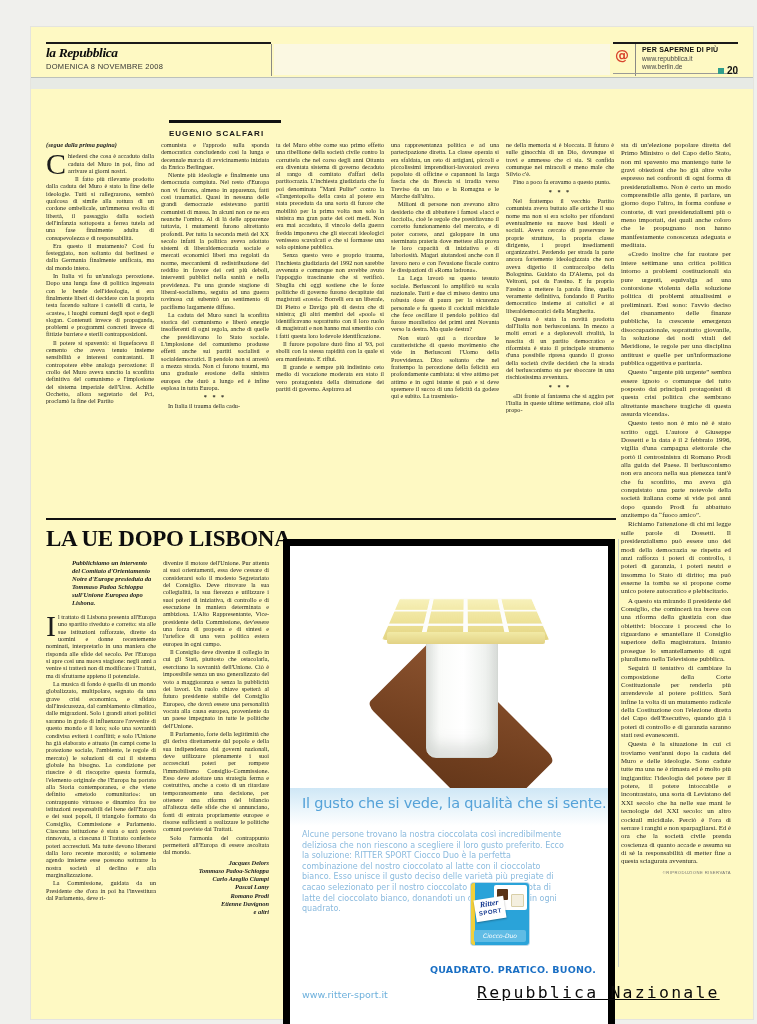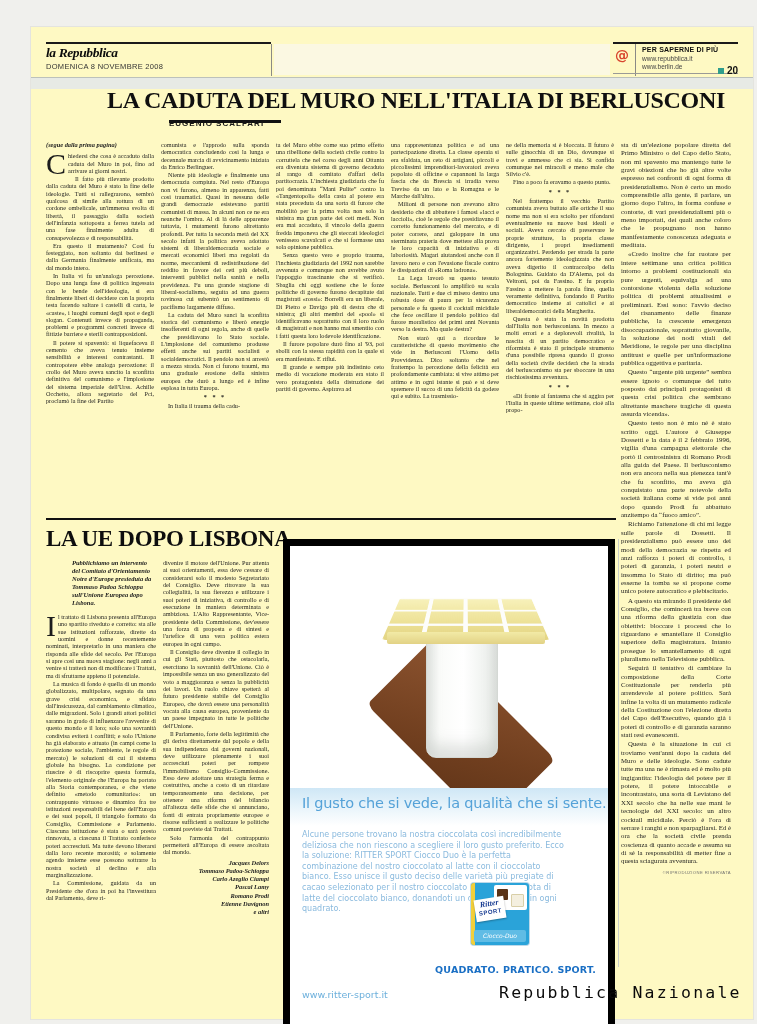--- a/index.html
+++ b/index.html
@@ -129,23 +129,22 @@
   <div class="creambox" style="left:243px;top:17px;"></div>
   <span class="at-icon" style="left:584px;top:20px;position:absolute;">@</span>
   <div class="vdiv" style="left:604px;top:17px;height:32px;"></div>
   <span class="info-title" style="left:611px;top:19px;position:absolute;">PER SAPERNE DI PIÙ</span>
   <span class="info-url" style="left:611px;top:28px;position:absolute;">www.repubblica.it</span>
   <span class="info-url" style="left:611px;top:36px;position:absolute;">www.berlin.de</span>
   <div class="hair" style="left:582px;top:46px;width:125px;"></div>
   <div class="pagenum" style="left:670px;top:38px;position:absolute;"><span class="sq"></span><span>20</span></div>
   <div class="grayband" style="top:50px;"></div>
 
-  <div class="main-headline" style="left:65px;top:60px;">LA CADUTA DEL MURO NELL'ITALIA DI BERLUSCONI</div>
   <div class="byline-rule" style="left:138px;top:93px;"></div>
-  <div class="byline" style="left:138px;top:92px;position:absolute;">EUGENIO SCALFARI</div>
+  <div class="byline" style="left:138px;top:102px;position:absolute;">EUGENIO SCALFARI</div>
 
   <div class="col c1" style="left:15px;top:114px;">
     <p class="note">(segue dalla prima pagina)</p>
     <p class="ni"><span class="dc">C</span><span>hiedersi che cosa è accaduto dalla caduta del Muro in poi, fino ad arrivare ai giorni nostri.</span></p>
     <p>Il fatto più rilevante prodotto dalla caduta del Muro è stato la fine delle ideologie. Tutti si rallegrarono, sembrò qualcosa di simile alla rottura di un cordone ombelicale, un'immensa svolta di libertà, il passaggio dalla società dell'infanzia sottoposta a ferrea tutela ad una fase finalmente adulta di consapevolezza e di responsabilità.</p>
     <p>Era questo il mutamento? Così fu festeggiato, non soltanto dai berlinesi e dalla Germania finalmente unificata, ma dal mondo intero.</p>
     <p>In Italia vi fu un'analoga percezione. Dopo una lunga fase di politica ingessata con le bende dell'ideologia, si era finalmente liberi di decidere con la propria testa facendo saltare i castelli di carta, le «caste», i luoghi comuni degli spot e degli slogan. Contenuti invece di propaganda, problemi e programmi concreti invece di fittizie barriere e sterili contrapposizioni.</p>
     <p>Il potere si spaventò: si liquefaceva il cemento che aveva tenuto insieme sensibilità e interessi contrastanti. Il contropotere ebbe analoga percezione: il crollo del Muro aveva sancito la sconfitta definitiva del comunismo e l'implosione del sistema imperiale dell'Urss. Achille Occhetto, allora segretario del Pci, proclamò la fine del Partito</p>
   </div>
 
@@ -230,21 +229,21 @@
     <div class="ad-headline">Il gusto che si vede, la qualità che si sente.</div>
     <div class="ad-body">Alcune persone trovano la nostra cioccolata così incredibilmente deliziosa che non riescono a scegliere il loro gusto preferito. Ecco la soluzione: RITTER SPORT Ciocco Duo è la perfetta combinazione del nostro cioccolato al latte con il cioccolato bianco. Esso unisce il gusto deciso delle varietà più pregiate di cacao selezionato per il nostro cioccolato con l'intensa nota di latte del cioccolato bianco, donandoti un doppio piacere in ogni quadrato.</div>
     <div class="package">
       <div class="choc-top"></div>
       <div class="pkg-label">
         <span class="ritter">Ritter</span>
         <span class="sport">SPORT</span>
       </div>
       <div class="pkg-name">Ciocco-Duo</div>
     </div>
-    <div class="ad-slogan">QUADRATO. PRATICO. SPORT.</div>
+    <div class="ad-slogan">QUADRATO. PRATICO. BUONO.</div>
     <div class="ad-url">www.ritter-sport.it</div>
   </div>
 
   <div class="colrule" style="left:587px;top:512px;"></div>
 
-  <div class="watermark" style="left:468px;top:956px;">Repubblica Nazionale</div>
+  <div class="watermark" style="left:446px;top:956px;text-decoration:underline;">Repubblica Nazionale</div>
 
 </div>
 
 </body></html>

